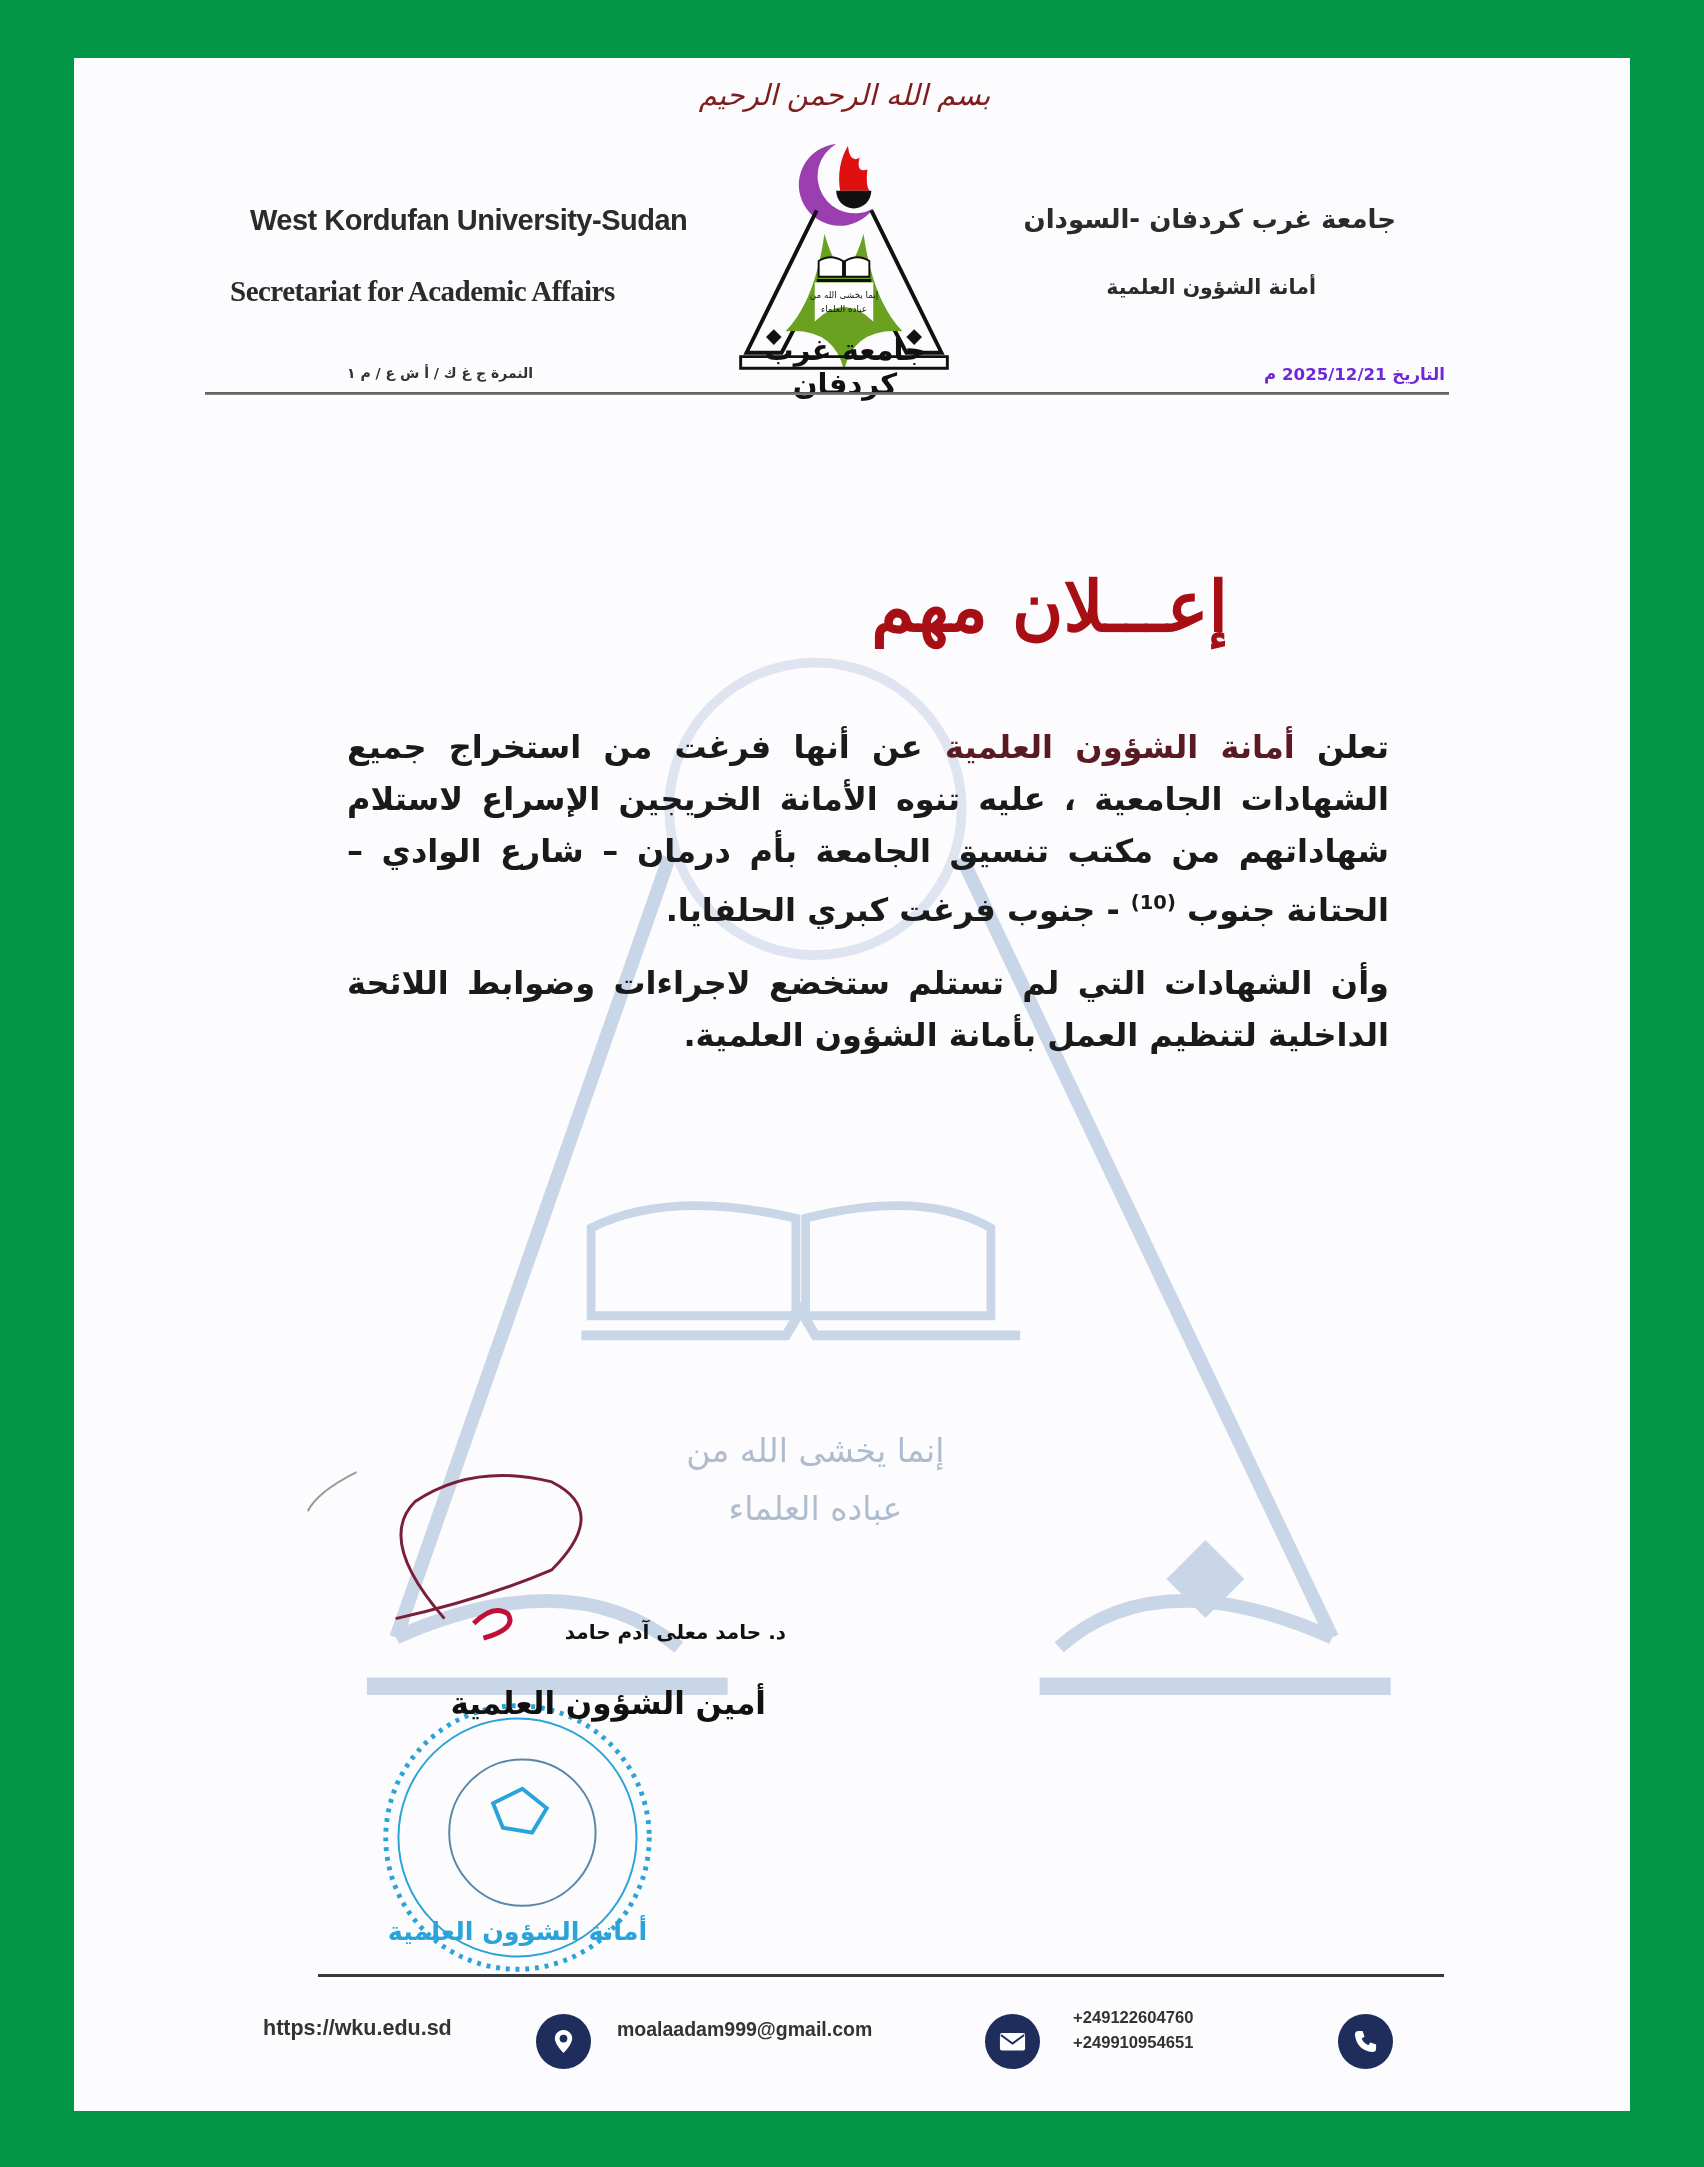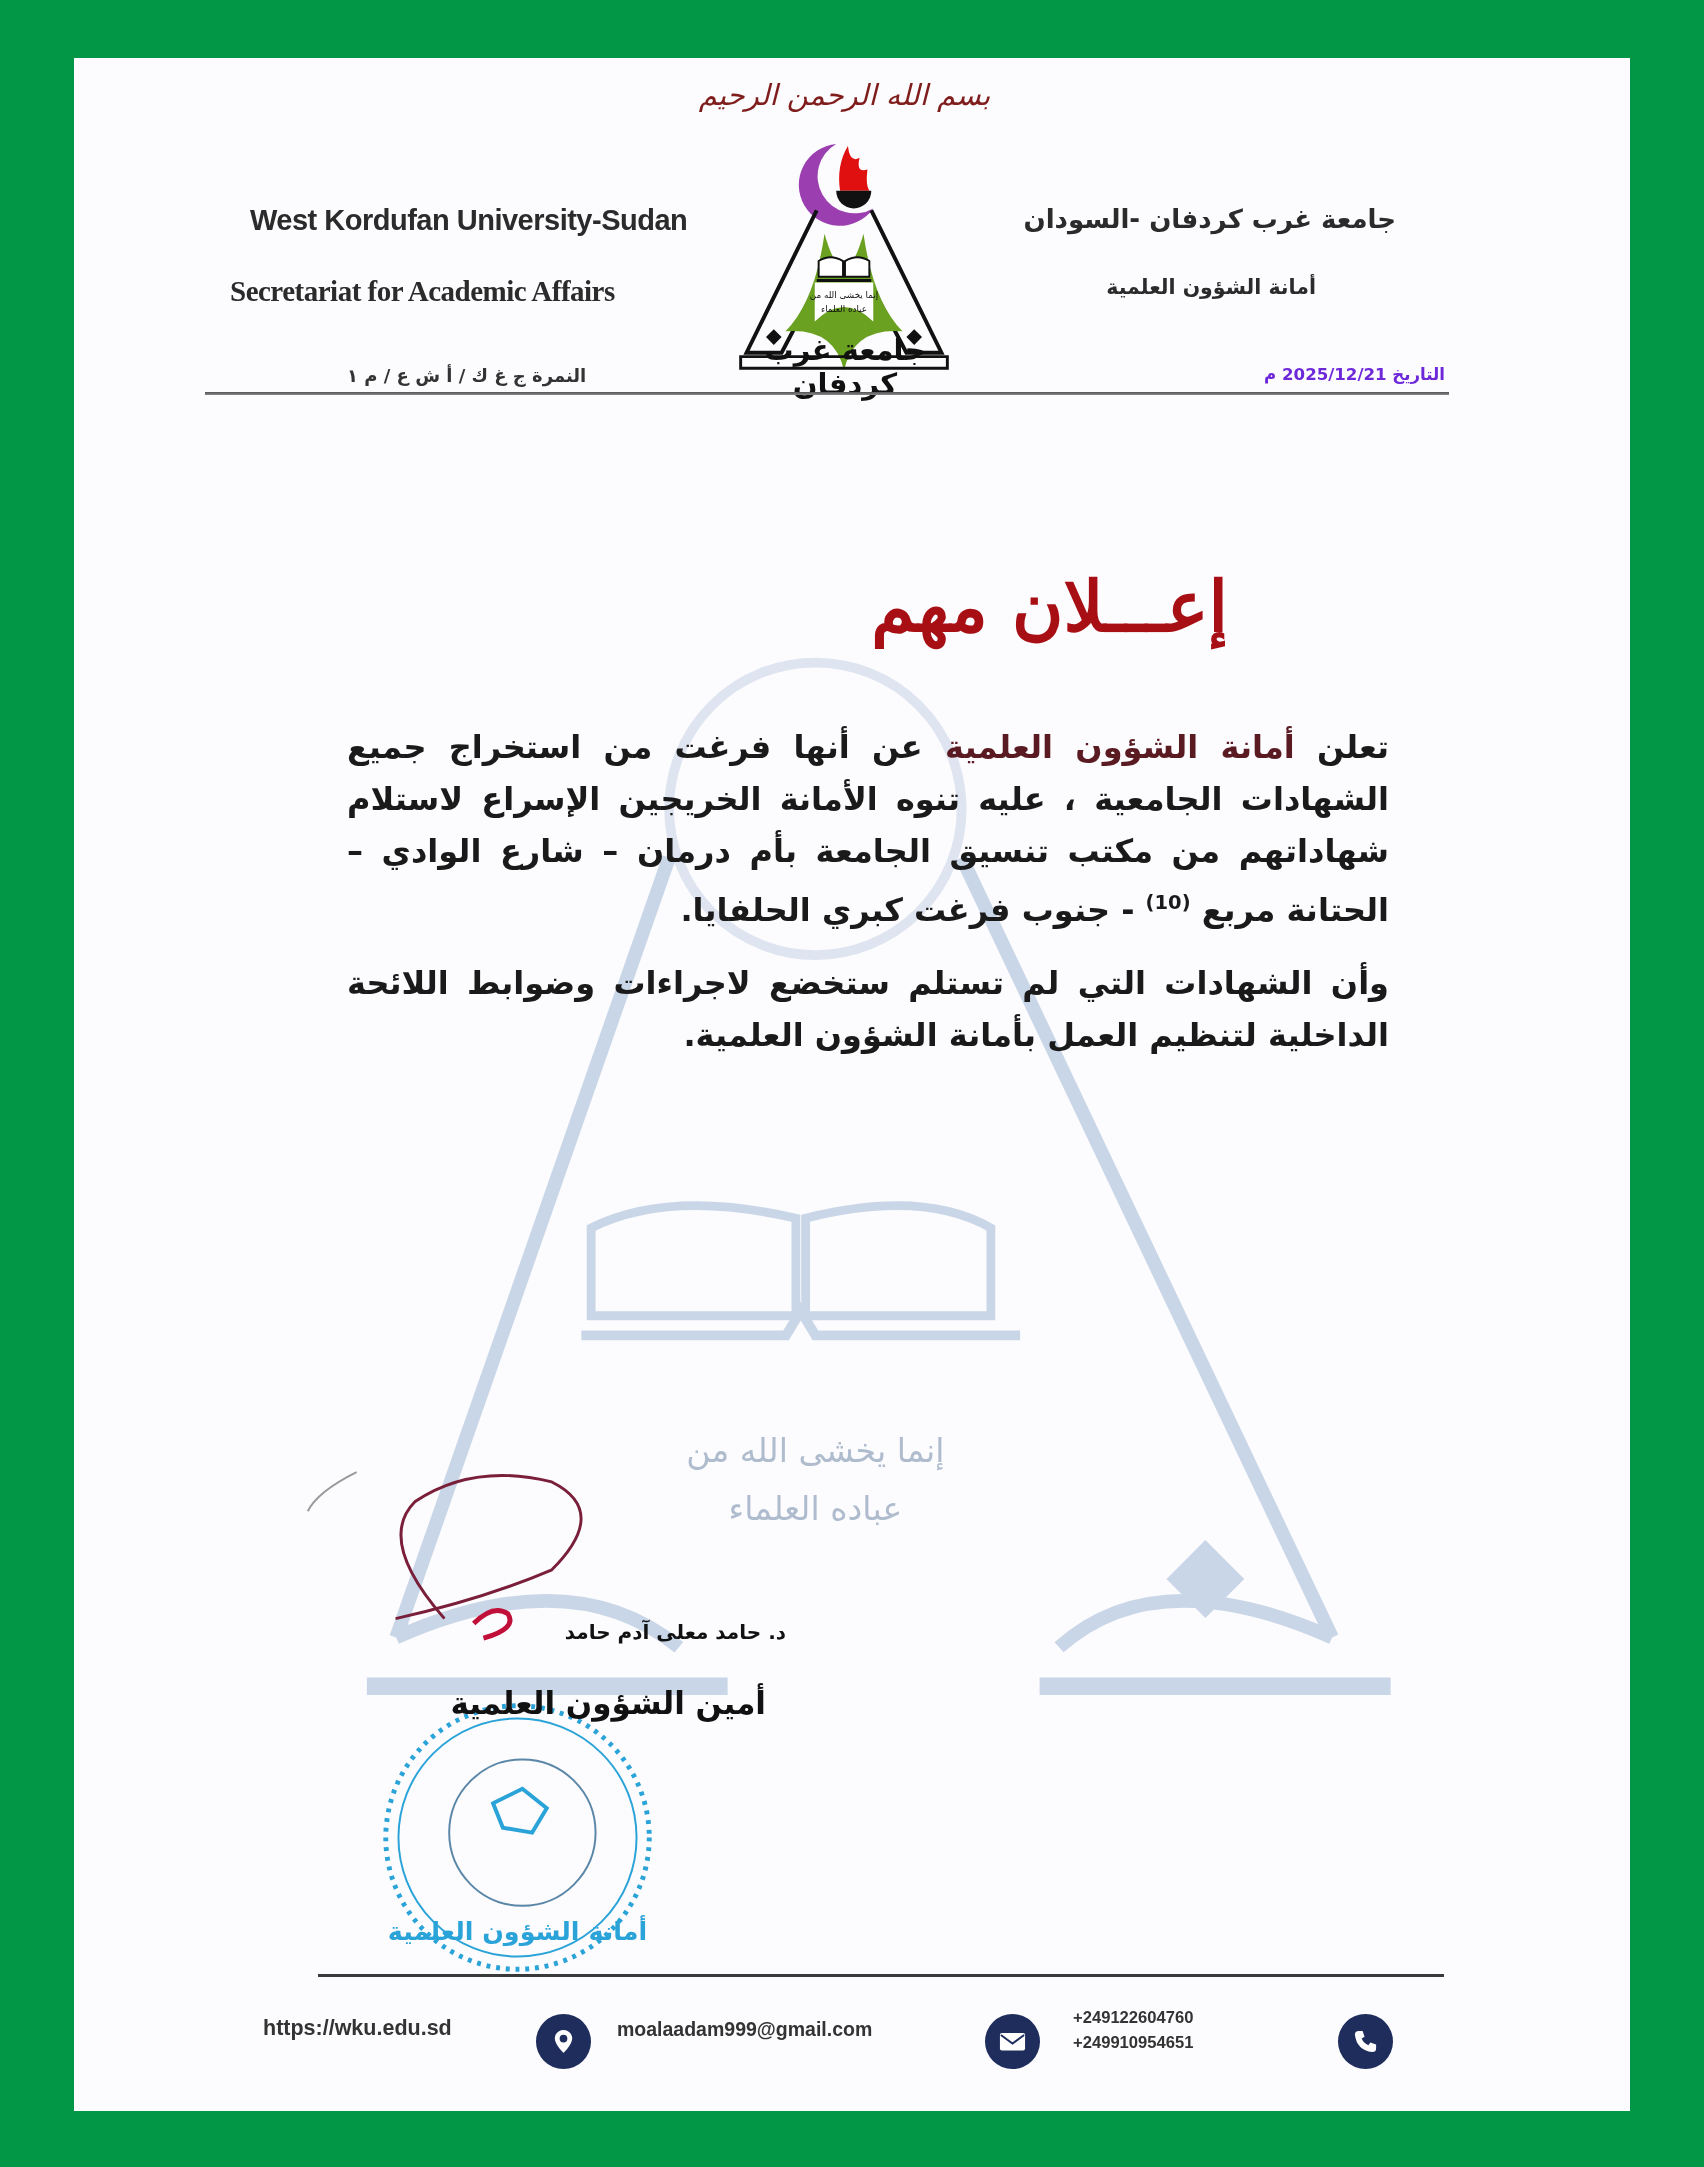--- a/index.html
+++ b/index.html
@@ -40,21 +40,21 @@
   .logo-caption {
     left: 644px; top: 275px; width: 254px; text-align: center; direction: rtl;
     font-size: 29px; font-weight: bold; color: #111;
   }
 
   .ref-line {
     left: 131px; top: 334px; width: 1244px; height: 2.9px;
     background: linear-gradient(#555, #888);
   }
   .ref-left {
-    left: 273px; top: 307px; font-size: 18px; font-weight: bold; color: #333;
+    left: 273px; top: 307px; font-size: 14px; font-weight: bold; color: #333;
     direction: rtl;
   }
   .date-right {
     right: 185px; top: 307px; font-size: 16.6px; font-weight: bold; color: #6d28d9;
     direction: rtl;
   }
 
   
   .watermark { left: 283px; top: 546px; width: 1063px; height: 1131px; opacity: 0.55; }
 
@@ -161,21 +161,21 @@
   <div class="abs ref-left">النمرة ج غ ك / أ ش ع / م ١</div>
   <div class="abs date-right">التاريخ 2025/12/21 م</div>
   <div class="abs ref-line"></div>
 
   <div class="abs title">إعـــلان مهم</div>
 
   <div class="abs body-text">
     <p>
       <span>تعلن</span>
       <span class="accent">أمانة الشؤون العلمية</span>
-      <span>عن أنها فرغت من استخراج جميع الشهادات الجامعية ، عليه تنوه الأمانة الخريجين الإسراع لاستلام شهاداتهم من مكتب تنسيق الجامعة بأم درمان – شارع الوادي – الحتانة مربع</span>
+      <span>عن أنها فرغت من استخراج جميع الشهادات الجامعية ، عليه تنوه الأمانة الخريجين الإسراع لاستلام شهاداتهم من مكتب تنسيق الجامعة بأم درمان – شارع الوادي – الحتانة جنوب</span>
       <span class="sup">(10)</span>
       <span>- جنوب فرغت كبري الحلفايا.</span>
     </p>
     <p>وأن الشهادات التي لم تستلم ستخضع لاجراءات وضوابط اللائحة الداخلية لتنظيم العمل بأمانة الشؤون العلمية.</p>
   </div>
 
   <svg class="abs signature" viewBox="0 0 420 260">
     <path d="M150 230 Q 80 150 120 110 Q 180 70 260 90 Q 320 120 260 180 Q 190 210 100 230" fill="none" stroke="#7a1f3a" stroke-width="3"></path>
     <path d="M60 80 Q 20 100 10 120" fill="none" stroke="#999" stroke-width="2"></path>
     <path d="M180 235 Q 200 215 215 225 Q 225 240 190 250" fill="none" stroke="#c0103a" stroke-width="5"></path>

